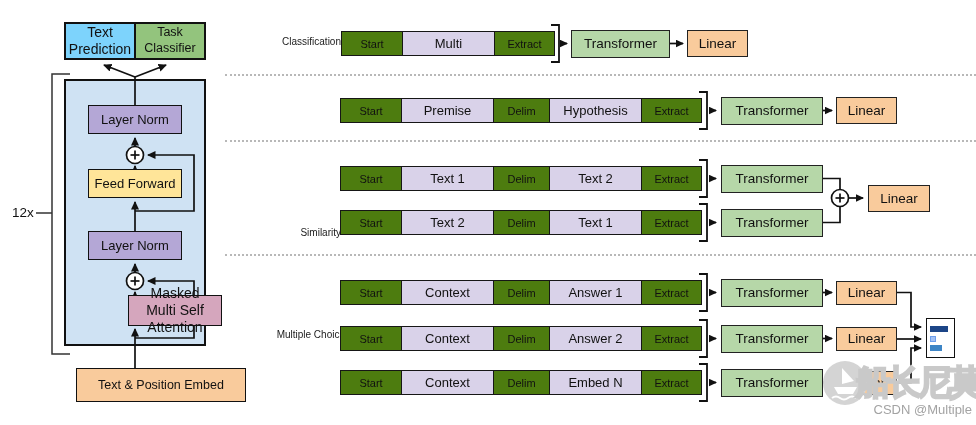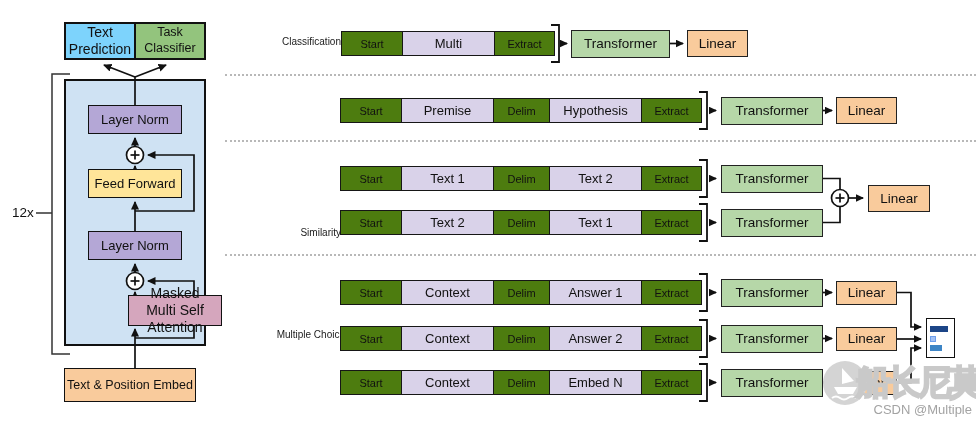--- a/index.html
+++ b/index.html
@@ -121,21 +121,21 @@
   <div class="abs container-blue" style="left:64px;top:79px;width:142px;height:267px;background:#cfe2f3;"></div>
 
   <div class="abs archbox" style="left:88px;top:105px;width:94px;height:29px;background:#b4a7d6;font-size:13px;">Layer Norm</div>
 
   <div class="abs archbox" style="left:88px;top:169px;width:94px;height:29px;background:#ffe599;font-size:13px;">Feed Forward</div>
 
   <div class="abs archbox" style="left:88px;top:231px;width:94px;height:29px;background:#b4a7d6;font-size:13px;">Layer Norm</div>
 
   <div class="abs archbox" style="left:88px;top:295px;width:94px;height:31px;background:#d5a6bd;font-size:14px;padding:0 6px;margin-left:40px;">Masked Multi Self Attention</div>
 
-  <div class="abs archbox" style="left:64px;top:368px;width:132px;height:34px;background:#f9cb9c;font-size:12.5px;">Text &amp; Position Embed</div>
+  <div class="abs archbox" style="left:76px;top:368px;width:170px;height:34px;background:#f9cb9c;font-size:12.5px;">Text &amp; Position Embed</div>
 
   <div class="abs" style="left:12px;top:205px;width:24px;font-size:13.5px;z-index:3;">12x</div>
 
   <div class="abs tasklabel" style="left:225px;top:36px;width:116px;">Classification</div>
   <div class="abs tasklabel" style="left:225px;top:191px;width:116px;margin-top:36px;">Similarity</div>
   <div class="abs tasklabel" style="left:225px;top:329px;width:120px;">Multiple Choice</div>
 
   <div class="abs tokrow" style="left:341px;top:31px;">
     <div class="tok tok-s tblue">Start</div>
     <div class="tok tok-m tpurple">Multi</div>

